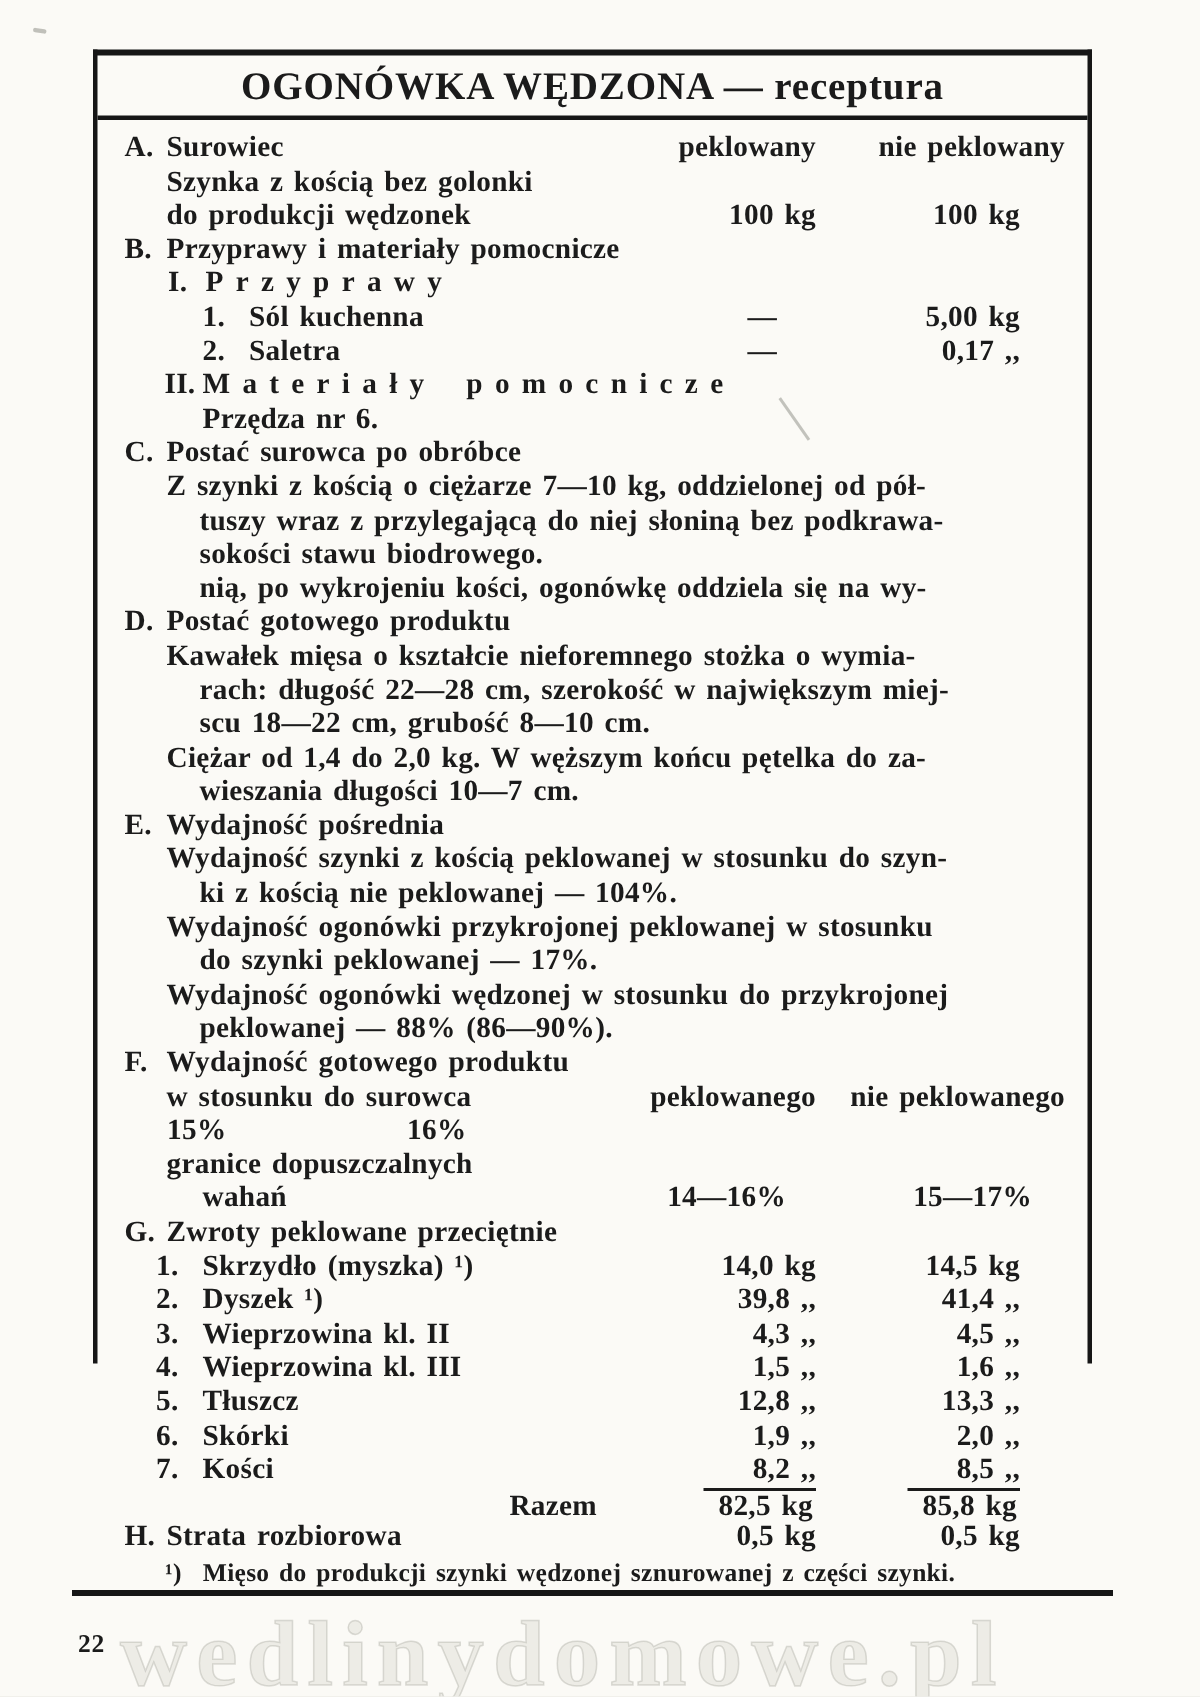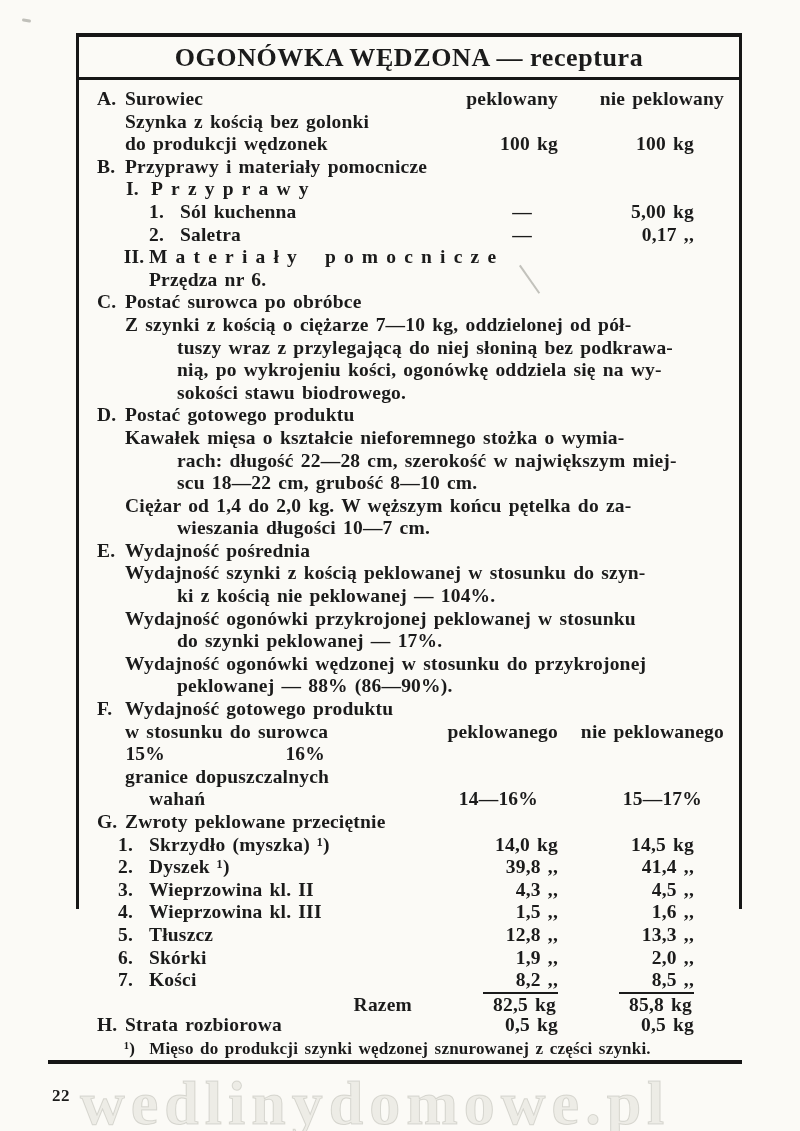--- a/index.html
+++ b/index.html
@@ -2,21 +2,21 @@
 <html><head>
 <meta charset="utf-8">
 <style>
   html,body{margin:0;padding:0;background:#e9e7e2;}
   .sheet{
     position:relative;width:800px;height:1131px;background:#fbfaf6;
     font-family:"Liberation Serif","DejaVu Serif",serif;
     font-weight:700;color:#1b1b1b;overflow:hidden;
   }
   .docbox{
-    position:absolute;left:76px;top:33px;width:666px;height:876px;
+    position:absolute;left:62px;top:33px;width:666px;height:876px;
     box-sizing:border-box;
     border-left:3px solid #161616;border-right:3px solid #161616;
     border-top:4px solid #161616;border-bottom:none;
   }
   .titlebar{
     height:43px;box-sizing:border-box;border-bottom:3px solid #161616;
     text-align:center;font-size:26px;letter-spacing:0.6px;padding-top:6px;
     white-space:nowrap;
   }
   .content{padding:8px 15px 0 0;font-size:19.5px;letter-spacing:0.2px;word-spacing:2px;}
@@ -25,21 +25,21 @@
   .lbl{flex:1 1 auto;min-width:0;}
   .c1{flex:0 0 120px;text-align:right;box-sizing:border-box;}
   .c2{flex:0 0 166px;text-align:right;box-sizing:border-box;padding-right:30px;}
   .c2.hdr{padding-right:0;}
   .c1.dash{padding-right:26px;}
   .c1.fc1a{padding-right:34px;}
   .c2.fc2a{padding-right:40px;}
   .c1.fc1b{padding-right:20px;}
   .c2.fc2b{padding-right:22px;}
   .ind1{padding-left:46px;}
-  .cont{padding-left:68px;margin-left:30px;}
+  .cont{padding-left:68px;}
   .indB{padding-left:70px;}
   .subnum{flex:0 0 25px;padding-left:47px;}
   .subnum2{flex:0 0 30px;padding-left:40px;text-align:center;}
   .lsp{letter-spacing:0.42em;word-spacing:0.35em;}
   .bnum{flex:0 0 31px;padding-left:70px;}
   .gnum{flex:0 0 31px;padding-left:39px;}
   .rzl{text-align:right;padding-right:26px;}
   .sum{display:inline-block;border-top:2.5px solid #1b1b1b;padding:0 2px 0 10px;}
   .fnrow{font-size:17px;height:24px;line-height:24px;padding-left:45px;display:flex;align-items:baseline;white-space:nowrap;}
   .fnm{padding-right:14px;}
@@ -113,24 +113,24 @@
         <span class="letter">C.</span>
         <span class="lbl">Postać surowca po obróbce</span>
       </div>
       <div class="r">
           <span class="lbl ind1">Z szynki z kością o ciężarze 7—10 kg, oddzielonej od pół-</span>
         </div>
       <div class="r">
           <span class="lbl cont">tuszy wraz z przylegającą do niej słoniną bez podkrawa-</span>
         </div>
       <div class="r">
+          <span class="lbl cont">sokości stawu biodrowego.</span>
+        </div>
+      <div class="r">
           <span class="lbl cont">nią, po wykrojeniu kości, ogonówkę oddziela się na wy-</span>
-        </div>
-      <div class="r">
-          <span class="lbl cont">sokości stawu biodrowego.</span>
         </div>
 
       <div class="r">
         <span class="letter">D.</span>
         <span class="lbl">Postać gotowego produktu</span>
       </div>
       <div class="r">
           <span class="lbl ind1">Kawałek mięsa o kształcie nieforemnego stożka o wymia-</span>
         </div>
       <div class="r">

